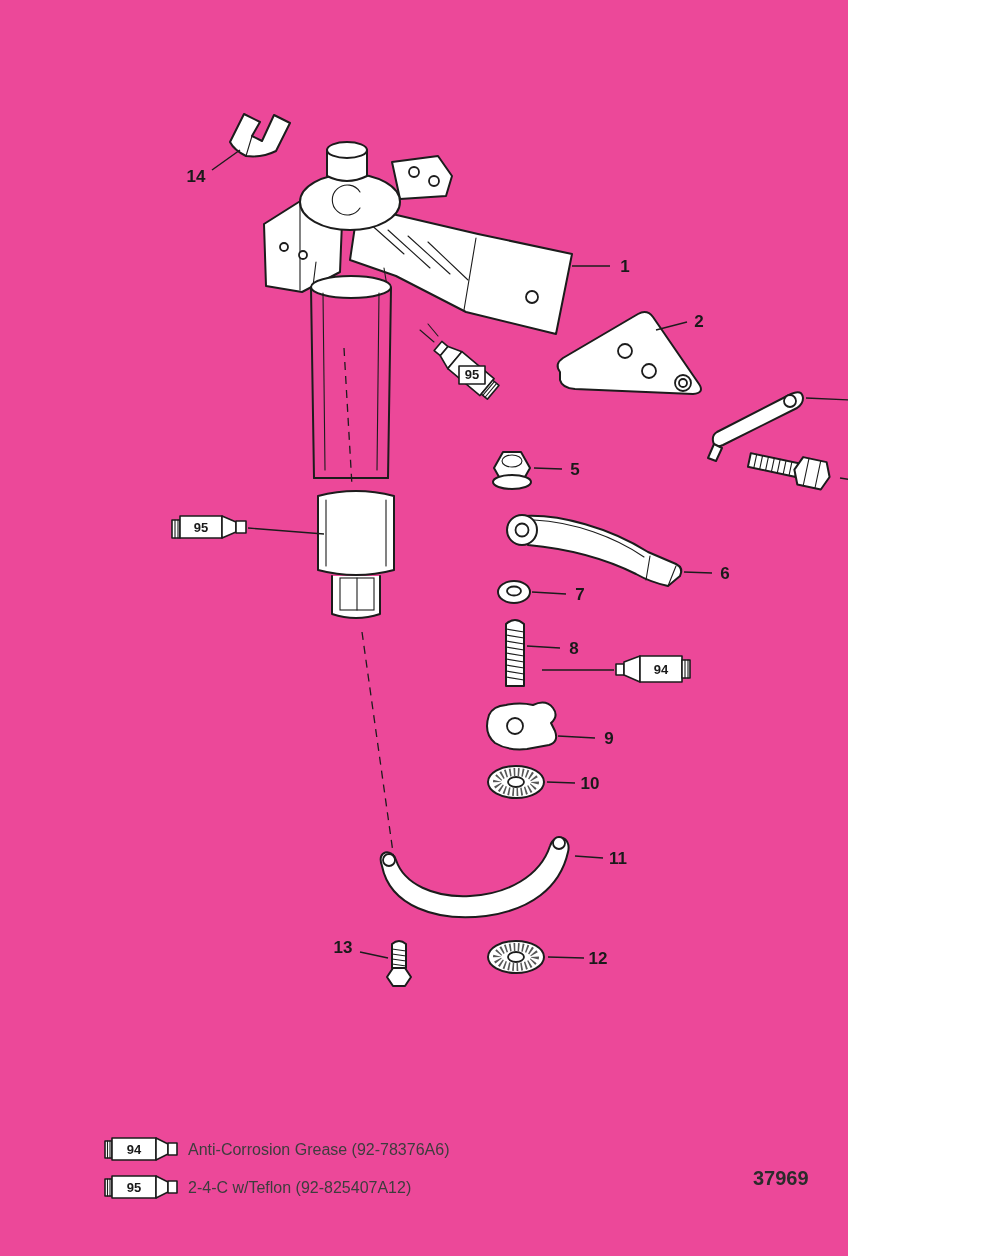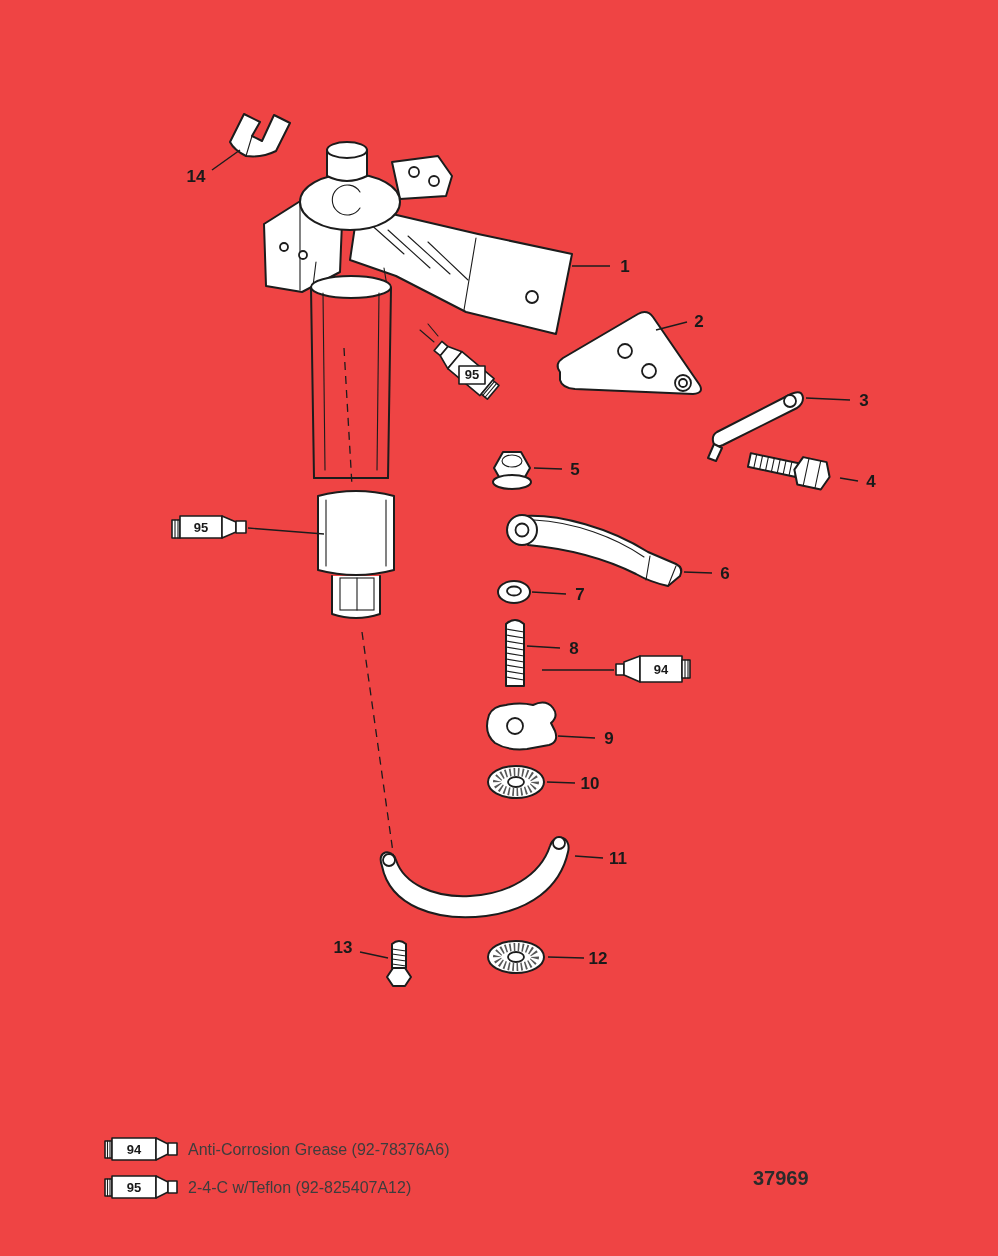--- a/index.html
+++ b/index.html
@@ -1,16 +1,16 @@
 <!DOCTYPE html>
 <html><head>
 <meta charset="utf-8">
 <style>
   html,body{margin:0;padding:0;background:#ffffff;}
-  .page{position:relative;width:998px;height:1256px;background:#ef4444;overflow:hidden;
+  .page{position:relative;width:848px;height:1256px;background:#ec4899;overflow:hidden;
         font-family:"Liberation Sans", sans-serif;}
   svg{position:absolute;left:0;top:0;}
   .outline{fill:#ffffff;stroke:#1c1c1c;stroke-width:2;stroke-linejoin:round;stroke-linecap:round;}
   .solidline{fill:none;stroke:#1c1c1c;stroke-width:2;stroke-linecap:round;}
   .thin{fill:none;stroke:#1c1c1c;stroke-width:1.1;stroke-linecap:round;}
   .hole{fill:#ffffff;stroke:#1c1c1c;stroke-width:1.8;}
   .lead{stroke:#1c1c1c;stroke-width:1.4;fill:none;}
   .dashline{stroke:#1c1c1c;stroke-width:1.3;fill:none;stroke-dasharray:8 6;}
   .callout{font-size:17px;font-weight:700;fill:#1a1a1a;text-anchor:middle;}
   .tubenum{font-size:13px;font-weight:700;fill:#1a1a1a;text-anchor:middle;}

